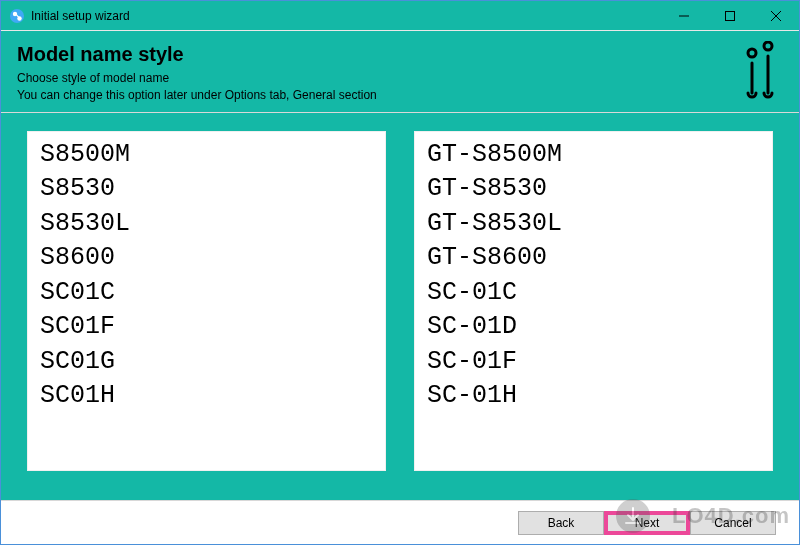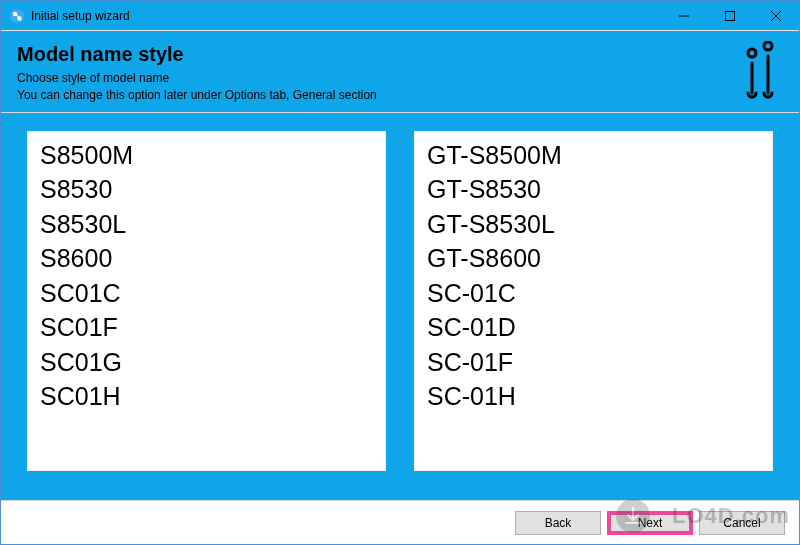--- a/index.html
+++ b/index.html
@@ -8,21 +8,21 @@
     width: 800px; height: 545px;
     font-family: "Segoe UI", Tahoma, sans-serif;
     background: #fff;
     overflow: hidden;
     position: relative;
   }
   .window {
     width: 800px; height: 545px;
     border: 1px solid #4a90d9;
     position: relative;
-    background: #0ea5e9;
+    background: #14b8a6;
   }
   .titlebar {
     height: 30px;
     border-bottom: 1px solid #e8e8e8;
     display: flex;
     align-items: center;
     padding-left: 8px;
     font-size: 12px;
     color: #000;
   }
@@ -79,37 +79,36 @@
   }
   .option-box {
     flex: 1;
     border: 1px solid #f0f0f0;
     background: #fff;
     padding: 6px 12px 10px 12px;
     min-height: 340px;
     cursor: default;
   }
   .option-box .model {
-    font-family: Liberation Sans, sans-serif;
+    font-family: Liberation Mono, monospace;
     font-size: 25px;
     line-height: 1.38;
     color: #000;
     white-space: nowrap;
   }
 
   .footer {
     position: absolute;
     left: 0; right: 0; bottom: 0;
     height: 44px;
     border-top: 1px solid #d8d8d8;
     display: flex;
     align-items: center;
     justify-content: flex-end;
-    padding: 0 14px;
-    gap: 6px;
+    padding: 0 23px;
     background: #fff;
   }
   .btn {
     min-width: 86px;
     height: 24px;
     border: 1px solid #adadad;
     background: #e1e1e1;
     font-size: 12px;
     font-family: inherit;
     cursor: default;

